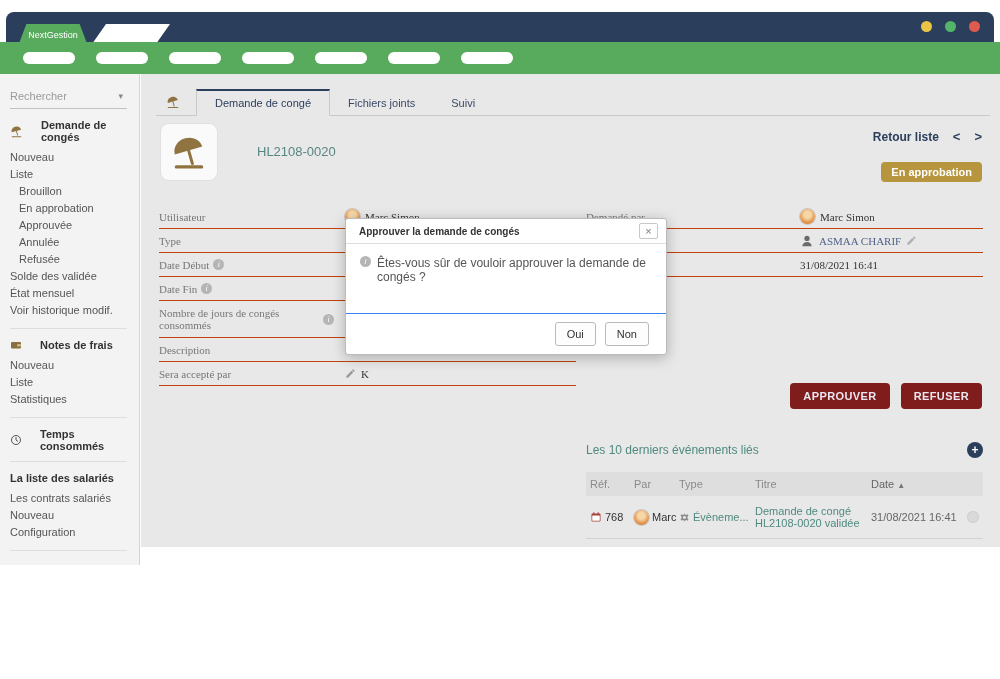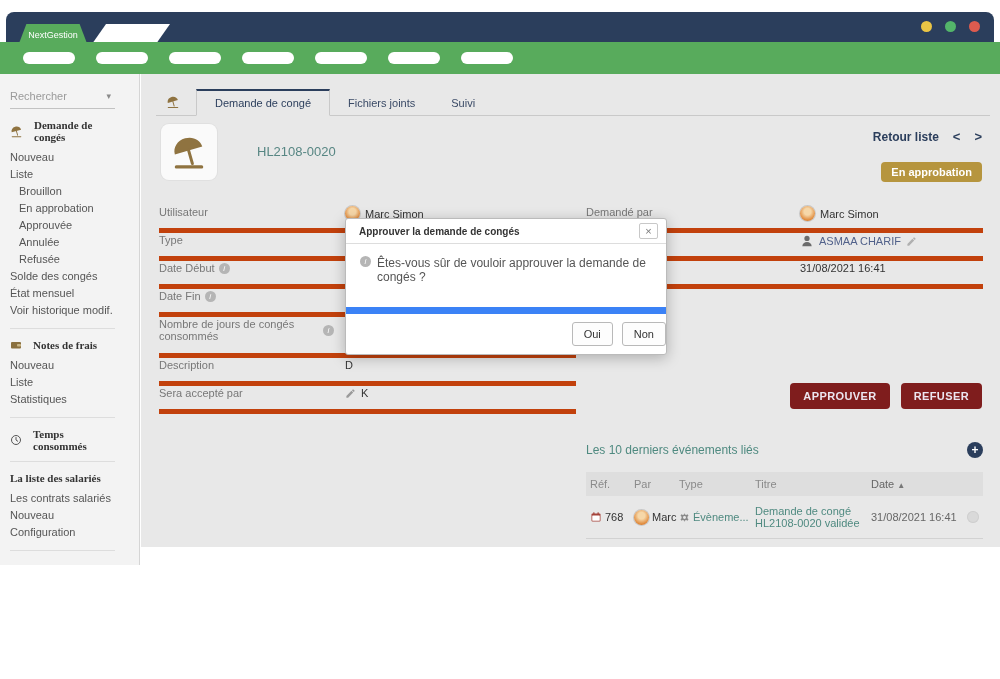--- a/index.html
+++ b/index.html
@@ -18,26 +18,26 @@
   .dots{position:absolute;right:14px;top:9px;display:flex;gap:13px;}
   .dot{width:11px;height:11px;border-radius:50%;}
   .dot-y{background:#eac545}.dot-g{background:#53b56a}.dot-r{background:#dd5b4f}
 
   .menubar{position:absolute;left:0;top:42px;width:1000px;height:32px;background:#58ab5c;
            display:flex;align-items:center;gap:21px;padding-left:23px;box-sizing:border-box;}
   .pill{width:52px;height:12px;background:#fff;border-radius:6px;flex:0 0 auto;}
 
   
   .sidebar{position:absolute;left:0;top:74px;width:140px;height:491px;background:#f3f3f3;
-           border-right:1px solid #d5d5d5;box-sizing:border-box;padding:14px 24px 0 10px;color:#555;}
+           border-right:1px solid #d5d5d5;box-sizing:border-box;padding:14px 12px 0 10px;color:#555;}
   .search{display:flex;align-items:center;justify-content:space-between;border-bottom:1px solid #c2c2c2;
           padding:2px 4px 6px 0;color:#9a9a9a;cursor:pointer;}
   .search .caret{color:#8a8a8a;font-size:9px;}
   .divider{border-top:1px solid #ddd;margin:9px 0;}
-  .sec-head{display:flex;align-items:center;gap:11px;font-weight:bold;color:#333;margin:10px 0 6px;font-family:Liberation Serif, serif;}
+  .sec-head{display:flex;align-items:center;gap:18px;font-weight:bold;color:#333;margin:10px 0 6px;}
   .side-item{display:block;color:#555;text-decoration:none;line-height:17px;cursor:pointer;}
   .side-item.indent{padding-left:9px;}
 
   
   .content{position:absolute;left:141px;top:74px;width:859px;height:473px;background:#e8e8e8;}
   .tabbar{position:absolute;left:15px;top:14px;right:10px;display:flex;align-items:flex-end;
           border-bottom:1px solid #c9c9c9;height:27px;}
   .tab-lead-icon{margin:0 16px 6px 10px;}
   .tab{padding:6px 18px;color:#3a4a66;cursor:pointer;}
   .tab.active{border:1px solid #c9c9c9;border-top:2px solid #2b3e5c;border-bottom:1px solid #e8e8e8;
@@ -48,21 +48,21 @@
   .ref-title{position:absolute;left:116px;top:70px;font-size:13px;font-weight:normal;color:#578683;}
   .nav-right{position:absolute;top:55px;right:18px;display:flex;align-items:center;gap:14px;}
   .back-link{color:#2b3e5c;font-weight:bold;font-size:12px;cursor:pointer;}
   .chev{color:#2b3e5c;font-weight:bold;font-size:13px;cursor:pointer;}
   .badge{position:absolute;top:88px;right:18px;background:#b6953e;color:#fff;font-weight:bold;
          padding:4px 10px;border-radius:4px;}
 
   .tbl{position:absolute;top:131px;}
   .tbl-left{left:18px;width:417px;}
   .tbl-right{left:445px;width:397px;}
-  .trow{display:flex;align-items:flex-start;border-bottom:5px solid #c2410c;min-height:21px;padding:1px 0;}
+  .trow{display:flex;align-items:center;border-bottom:1px solid #c2410c;min-height:21px;padding:1px 0;font-family:Liberation Serif, serif;}
   .tlabel{color:#777;flex:0 0 186px;display:flex;align-items:center;gap:4px;flex-wrap:wrap;}
   .tbl-right .tlabel{flex:0 0 214px;}
   .tval{color:#333;display:flex;align-items:center;gap:5px;}
   .name-strong{color:#51618a;}
   .info-ic{width:11px;height:11px;border-radius:50%;background:#b5b5b5;color:#fff;font-size:8px;
            display:inline-flex;align-items:center;justify-content:center;flex:0 0 auto;font-style:italic;}
   .avatar{width:15px;height:15px;border-radius:50%;flex:0 0 auto;
           background:radial-gradient(circle at 50% 38%,#f6d7a8 28%,#e08a3c 70%,#b9652a);
           box-shadow:0 0 0 1px #c8c8c8;}
 
@@ -96,22 +96,22 @@
   
   .modal{position:absolute;left:345px;top:218px;width:320px;height:135px;background:#fff;
          border:1px solid #bbb;border-radius:3px;box-shadow:0 3px 14px rgba(0,0,0,.25);z-index:10;}
   .m-head{display:flex;align-items:center;justify-content:space-between;height:24px;
           border-bottom:1px solid #ddd;padding:0 8px 0 13px;}
   .m-title{font-weight:bold;color:#333;font-size:10px;}
   .m-close{width:19px;height:16px;border:1px solid #c8c8c8;background:#fff;border-radius:2px;
            color:#777;font-size:11px;line-height:1;display:flex;align-items:center;justify-content:center;
            cursor:pointer;padding:0;}
   .m-body{display:flex;align-items:flex-start;gap:6px;padding:12px 14px;color:#555;font-size:12px;}
-  .m-foot{position:absolute;left:0;right:0;bottom:0;height:40px;border-top:7px solid #3b82f6;
-          display:flex;align-items:center;justify-content:flex-end;gap:9px;}
+  .m-foot{position:absolute;left:0;right:0;bottom:0;height:40px;border-top:1px solid #3b82f6;
+          display:flex;align-items:center;justify-content:flex-end;gap:9px;padding-right:17px;}
   .m-foot button{background:#fdfdfd;border:1px solid #b9b9b9;border-radius:3px;color:#333;
                  font-size:11px;padding:5px 11px;cursor:pointer;font-family:"Liberation Sans",sans-serif;}
 </style>
 </head>
 <body>
 
 <div class="stage">
 
   <div class="topbar">
     <div class="brand-tab">
@@ -153,21 +153,21 @@
       </span>
       <span>Demande de congés</span>
     </div>
     <a class="side-item">Nouveau</a>
     <a class="side-item">Liste</a>
     <a class="side-item indent">Brouillon</a>
     <a class="side-item indent">En approbation</a>
     <a class="side-item indent">Approuvée</a>
     <a class="side-item indent">Annulée</a>
     <a class="side-item indent">Refusée</a>
-    <a class="side-item">Solde des congés</a>
+    <a class="side-item">Solde des validée</a>
     <a class="side-item">État mensuel</a>
     <a class="side-item">Voir historique modif.</a>
 
     <div class="divider"></div>
 
     <div class="sec-head">
       <span>
         <svg width="12" height="12" viewBox="0 0 24 24">
             <rect x="2" y="6" width="20" height="13" rx="2" fill="#8a703f"></rect>
             <rect x="14" y="10" width="8" height="5" rx="1.5" fill="#c9b687"></rect>

